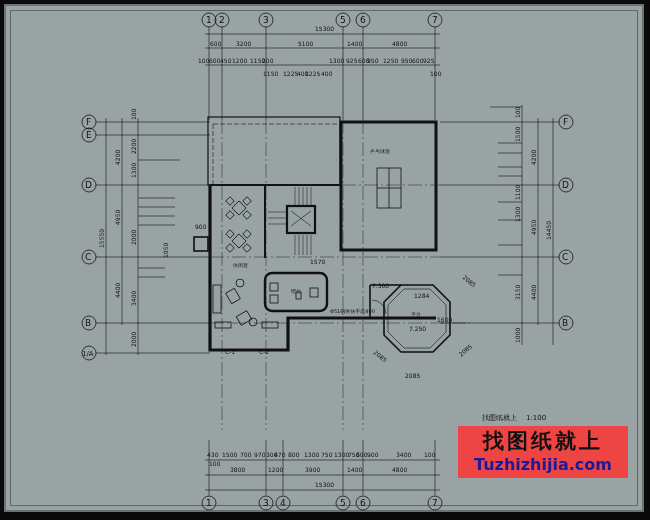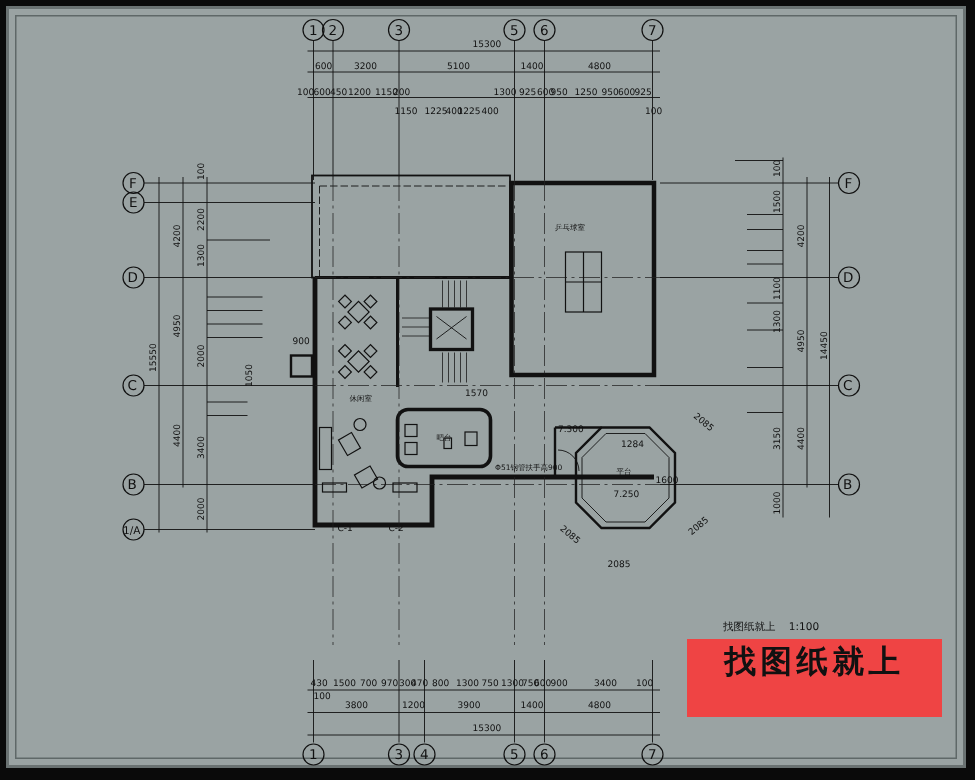--- a/index.html
+++ b/index.html
@@ -334,13 +334,14 @@
 </svg>
 
 <div id="caption">
   <span>找图纸就上</span>
   &nbsp;&nbsp;
   <span>1:100</span>
 </div>
 
 <div id="watermark">
   <div id="wm-cn">找图纸就上</div>
+  <div id="wm-en">Tuzhizhijia.com</div>
 </div>
 
 </body></html>

